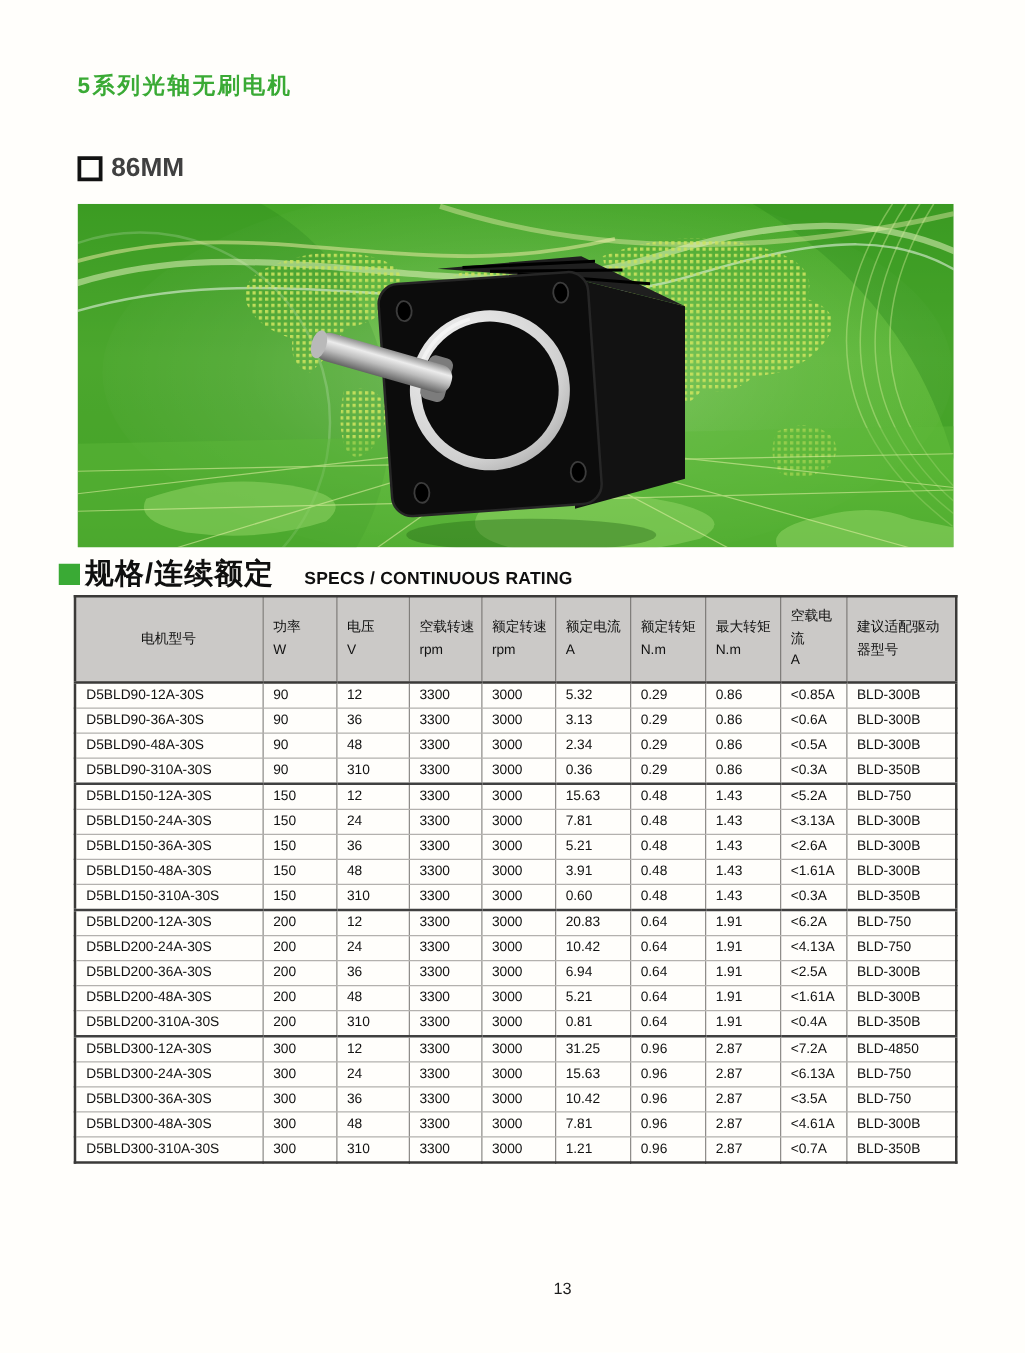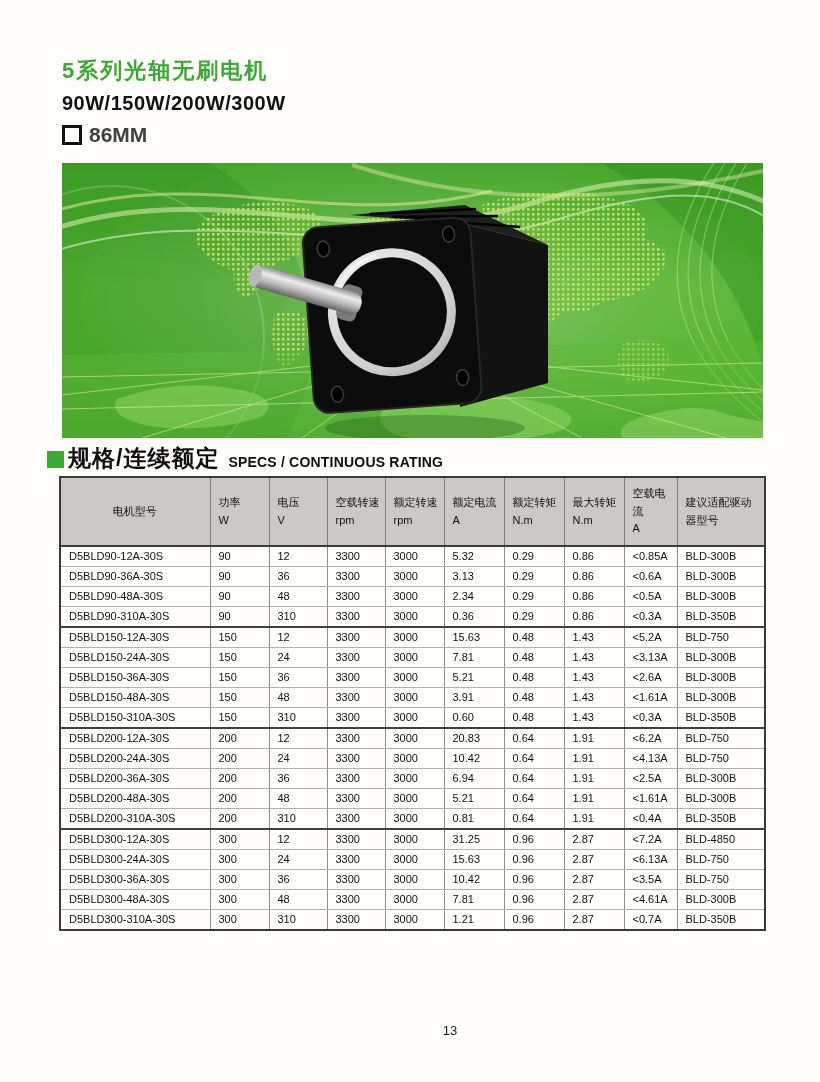--- a/index.html
+++ b/index.html
@@ -3,21 +3,21 @@
 <meta charset="utf-8">
 <style>
   html,body{margin:0;padding:0;background:#ffffff;}
   .page{
     position:relative;width:820px;height:1082px;margin:0 auto;
     background:#fffefb;overflow:hidden;
     font-family:"Liberation Sans","DejaVu Sans",sans-serif;color:#111;
   }
   .title{
     position:absolute;left:62px;top:56px;
-    font-size:22px;font-weight:bold;letter-spacing:2px;color:#3aaa35;
+    font-size:18px;font-weight:bold;letter-spacing:2px;color:#3aaa35;
   }
   .subtitle{
     position:absolute;left:62px;top:92px;
     font-size:20px;font-weight:bold;letter-spacing:.5px;color:#121212;
   }
   .frame-size{
     position:absolute;left:62px;top:123px;display:flex;align-items:center;
     font-size:21px;font-weight:bold;color:#404040;
   }
   .frame-size .sq{
@@ -25,21 +25,21 @@
   }
   .banner{
     position:absolute;left:62px;top:163px;width:701px;height:275px;overflow:hidden;
   }
   .banner svg{display:block;}
   .section-header{
     position:absolute;left:47px;top:443px;display:flex;align-items:center;
   }
   .section-header .bullet{width:17px;height:17px;background:#3aaa35;margin-right:4px;margin-top:2px;}
   .section-header .cn{font-size:23px;font-weight:bold;color:#0f0f0f;letter-spacing:1px;}
-  .section-header .en{font-size:14px;font-weight:bold;color:#0f0f0f;margin-left:9px;margin-top:6px;letter-spacing:.2px;}
+  .section-header .en{font-size:14px;font-weight:bold;color:#0f0f0f;margin-left:24px;margin-top:6px;letter-spacing:.2px;}
   table.specs{
     position:absolute;left:59px;top:476px;width:705px;
     border-collapse:collapse;table-layout:fixed;
     font-size:11px;color:#111;
     border:2px solid #3b3a38;
   }
   table.specs th{
     background:#cbc9c7;font-weight:normal;text-align:left;vertical-align:middle;
     height:63px;padding:2px 3px 2px 8px;line-height:1.6;
     border:1px solid #807e7b;border-bottom:2px solid #3b3a38;
@@ -56,21 +56,20 @@
     position:absolute;top:1023px;left:0;width:100%;text-align:center;
     font-size:13px;color:#1c1c1c;padding-left:40px;
   }
 </style>
 </head>
 <body>
 
 <div class="page">
 
   <div class="title">5系列光轴无刷电机</div>
-  <div class="subtitle">90W/150W/200W/300W</div>
   <div class="frame-size">
     <span class="sq"></span>
     <span>86MM</span>
   </div>
 
   <div class="banner">
     <svg width="701" height="275" viewBox="0 0 701 275" aria-hidden="true">
       <defs>
         <linearGradient id="bgGrad" x1="0" y1="0" x2="0" y2="1">
           <stop offset="0" stop-color="#44a527"></stop>

